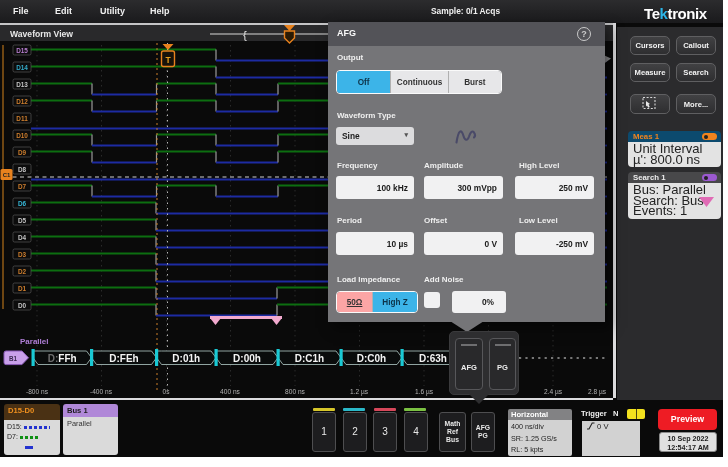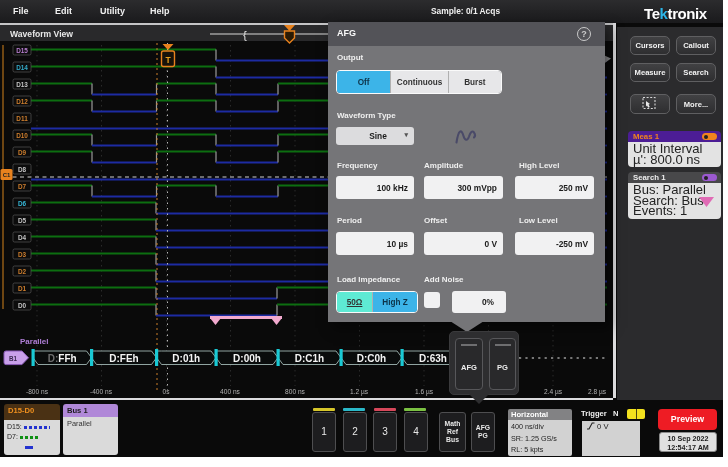--- a/index.html
+++ b/index.html
@@ -288,21 +288,21 @@
     <div class="sbtn" style="left:59px;top:36px;">Search</div>
     <div class="sbtn" style="left:13px;top:67px;height:20px;">
       <svg width="18" height="15" viewBox="0 0 18 15" style="margin-top:1px">
         <rect x="2" y="1.5" width="12" height="11" fill="none" stroke="#d8d8d8" stroke-width="1.1" stroke-dasharray="2,1.6"></rect>
         <path d="M5,5 l4,3 l-1.4,0.6 l1.2,2.4 l-1.6,0.8 l-1.2,-2.4 l-1,1 Z" fill="#e8e8e8"></path>
       </svg>
     </div>
     <div class="sbtn" style="left:59px;top:67px;height:20px;line-height:19px;">More...</div>
 
     <div class="badge" style="top:104px;">
-      <div class="bhead" style="background:#4c1d95;color:#f0841e;">Meas 1
+      <div class="bhead" style="background:#0c4a6e;color:#f0841e;">Meas 1
         <div class="pill" style="background:#f0841e;">
             <i></i>
           </div>
       </div>
       <div class="bbody">Unit Interval<br>µ': 800.0 ns</div>
     </div>
     <div class="badge" style="top:145px;">
       <div class="bhead" style="background:#48484a;color:#ededed;">Search 1
         <div class="pill" style="background:#9b59d0;">
             <i></i>
@@ -362,40 +362,40 @@
   <div id="dialog" class="abs" style="z-index:8">
     <div id="dhead" class="abs">AFG</div>
     <div id="dhelp" class="abs">?</div>
     <div class="dlab" style="left:9px;top:31px;">Output</div>
     <div class="seg" style="left:8px;top:48px;width:166px;">
       <div style="width:54px;background:#3cb4e8;color:#0d3348;">Off</div>
       <div style="width:58px;background:#e7e7e9;color:#333;border-left:1px solid #b0b0b0;">Continuous</div>
       <div style="width:54px;background:#e7e7e9;color:#333;border-left:1px solid #b0b0b0;">Burst</div>
     </div>
     <div class="dlab" style="left:9px;top:89px;">Waveform Type</div>
-    <div class="inp" style="left:8px;top:105px;width:78px;height:18px;text-align:center;padding:4px 0 0 6px;background:#dcdcde;">Sine<span style="position:absolute;right:6px;top:4px;color:#555;font-size:7px;">▾</span></div>
+    <div class="inp" style="left:8px;top:105px;width:78px;height:18px;text-align:left;padding:4px 0 0 6px;background:#dcdcde;">Sine<span style="position:absolute;right:6px;top:4px;color:#555;font-size:7px;">▾</span></div>
     <svg class="abs" style="left:127px;top:105px;" width="24" height="18" viewBox="0 0 24 18">
       <path d="M1.5,15.5 C3.5,2 6.5,2 8.5,9 C10,14 12.5,14 14,9.5 C15.5,4.5 17.5,3.5 19,5.5 C20.2,7.2 20.4,9.2 19,10.5" fill="none" stroke="#4a4a68" stroke-width="2.1" stroke-linecap="round"></path>
     </svg>
     <div class="dlab" style="left:9px;top:139px;">Frequency</div>
     <div class="dlab" style="left:96px;top:139px;">Amplitude</div>
     <div class="dlab" style="left:191px;top:139px;">High Level</div>
     <div class="inp" style="left:8px;top:154px;width:78px;">100 kHz</div>
     <div class="inp" style="left:96px;top:154px;width:79px;">300 mVpp</div>
     <div class="inp" style="left:187px;top:154px;width:79px;">250 mV</div>
     <div class="dlab" style="left:9px;top:194px;">Period</div>
     <div class="dlab" style="left:96px;top:194px;">Offset</div>
     <div class="dlab" style="left:191px;top:194px;">Low Level</div>
     <div class="inp" style="left:8px;top:210px;width:78px;">10 µs</div>
     <div class="inp" style="left:96px;top:210px;width:79px;">0 V</div>
     <div class="inp" style="left:187px;top:210px;width:79px;">-250 mV</div>
     <div class="dlab" style="left:9px;top:253px;">Load Impedance</div>
     <div class="dlab" style="left:96px;top:253px;">Add Noise</div>
     <div class="seg" style="left:8px;top:269px;width:82px;height:22px;">
-      <div style="width:36px;background:#5eead4;color:#333;padding-top:6px;text-decoration:underline;">50Ω</div>
+      <div style="width:36px;background:#fca5a5;color:#333;padding-top:6px;text-decoration:underline;">50Ω</div>
       <div style="width:46px;background:#3cb4e8;color:#0d3348;border-left:1px solid #b0b0b0;padding-top:6px;">High Z</div>
     </div>
     <div class="abs" style="left:96px;top:270px;width:16px;height:16px;background:#f1f1f2;border-radius:3px;"></div>
     <div class="inp" style="left:124px;top:269px;width:54px;height:22px;padding:6px 12px 0 0;">0%</div>
   </div>
   <div id="fold" class="abs" style="z-index:7"></div>
   <div id="dptr" class="abs" style="z-index:8"></div>
   <div id="popup" class="abs" style="z-index:9">
     <div class="pbtn" style="left:5px;"><i></i>AFG</div>
     <div class="pbtn" style="left:39px;width:27px;"><i></i>PG</div>

